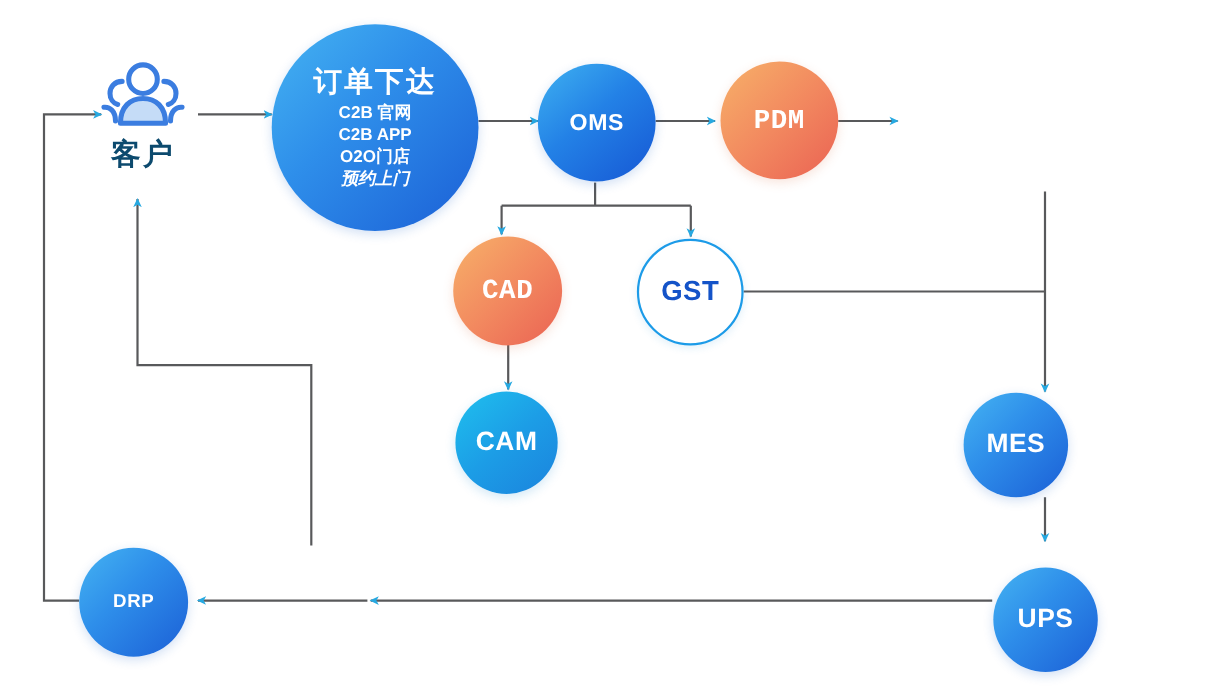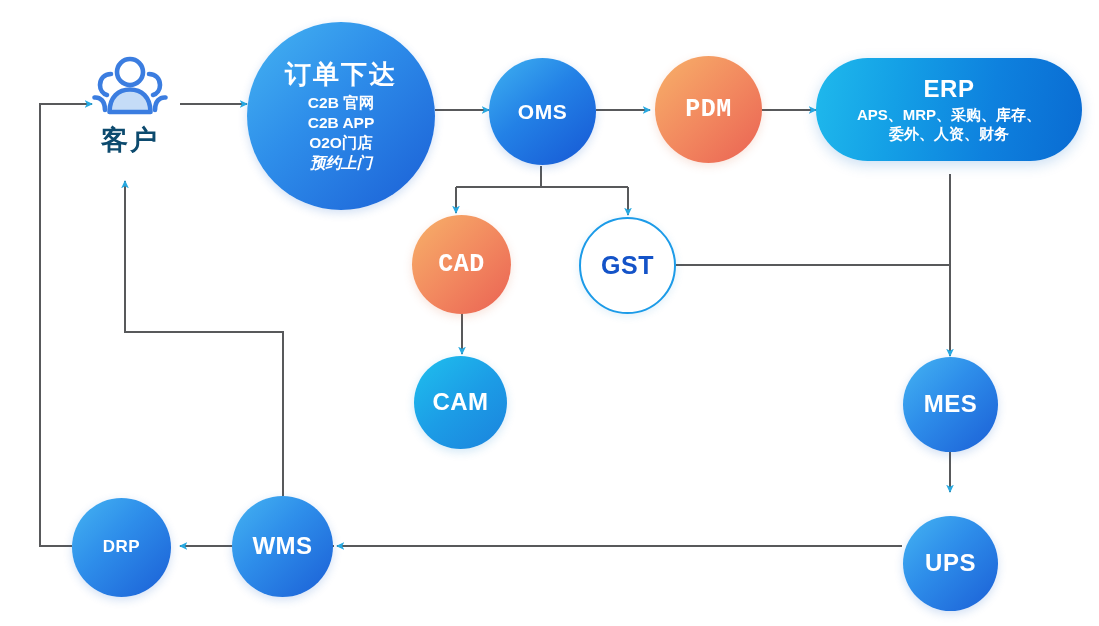--- a/index.html
+++ b/index.html
@@ -148,47 +148,39 @@
   </div>
 
   <div class="node circle g-blue-deep" style="left:489px;top:58px;width:107px;height:107px;">
     <div class="lbl-main" style="font-size:21px;text-align:center;">OMS</div>
   </div>
 
   <div class="node circle g-orange" style="left:655px;top:56px;width:107px;height:107px;">
     <div class="lbl-main" style="font-size:25px;">PDM</div>
   </div>
 
-  <div class="node g-erp" style="left:816px;top:58px;width:266px;height:103px;border-radius:52px;">
-    <div class="lbl-main" style="font-size:24px;margin-bottom:2px;">ERP</div>
-    <div class="lbl-sub" style="font-size:15px;">APS、MRP、采购、库存、</div>
-    <div class="lbl-sub" style="font-size:15px;">委外、人资、财务</div>
-  </div>
 
   <div class="node circle g-orange" style="left:412px;top:215px;width:99px;height:99px;">
     <div class="lbl-main" style="font-size:25px;">CAD</div>
   </div>
 
   <div class="node circle g-outline" style="left:579px;top:217px;width:97px;height:97px;">
     <div class="lbl-main" style="font-size:25px;color:#1453C8;">GST</div>
   </div>
 
   <div class="node circle g-cyan" style="left:414px;top:356px;width:93px;height:93px;">
     <div class="lbl-main" style="font-size:24px;">CAM</div>
   </div>
 
-  <div class="node circle g-blue" style="left:903px;top:357px;width:95px;height:95px;text-align:center;">
+  <div class="node circle g-blue" style="left:876px;top:357px;width:95px;height:95px;text-align:center;">
     <div class="lbl-main" style="font-size:24px;">MES</div>
   </div>
 
   <div class="node circle g-blue" style="left:903px;top:516px;width:95px;height:95px;">
     <div class="lbl-main" style="font-size:24px;">UPS</div>
   </div>
 
-  <div class="node circle g-blue" style="left:232px;top:496px;width:101px;height:101px;">
-    <div class="lbl-main" style="font-size:24px;">WMS</div>
-  </div>
 
   <div class="node circle g-blue" style="left:72px;top:498px;width:99px;height:99px;">
     <div class="lbl-main" style="font-size:17px;text-align:center;">DRP</div>
   </div>
 
 </div>
 
 </body></html>

